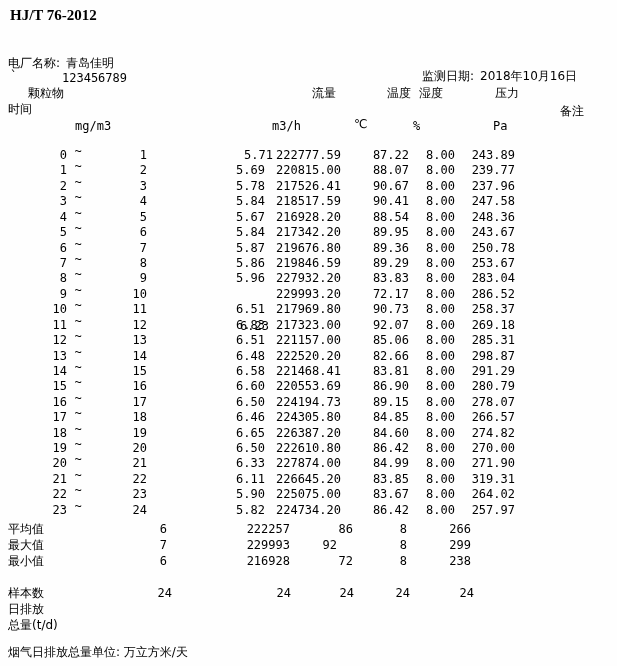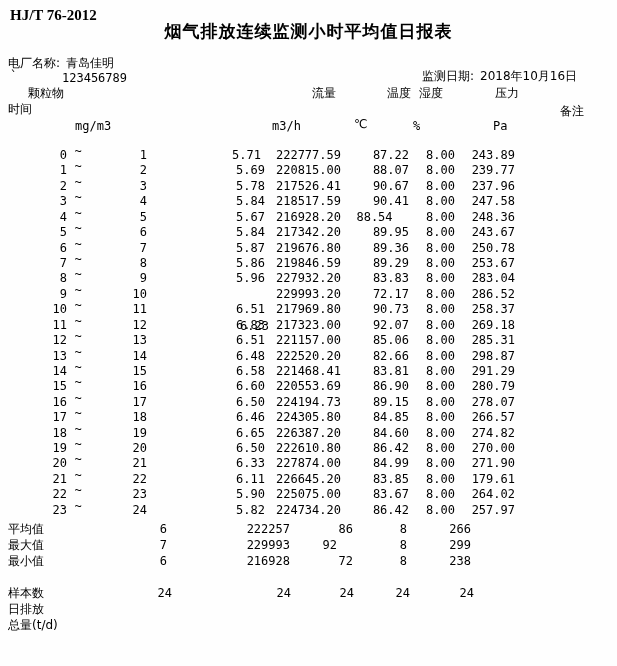--- a/index.html
+++ b/index.html
@@ -24,21 +24,20 @@
     font-family:"DejaVu Sans","Liberation Sans",sans-serif; line-height:14px;
   }
 </style>
 </head>
 <body>
 
 <div class="page">
 
   <div class="abs bold serif" style="left:10px; top:8px; font-size:15px;">HJ/T 76-2012</div>
 
-  <div class="abs bold title">烟气排放连续监测小时平均值日报表</div>
 
   <span class="abs" style="left:8px; top:56px;">电厂名称:</span>
   <span class="abs" style="left:66px; top:56px;">青岛佳明</span>
 
   <span class="abs mono" style="left:10px; top:69px;">`</span>
   <span class="abs mono" style="left:62px; top:71px;text-align:right;">123456789</span>
 
   <span class="abs" style="left:422px; top:69px;text-align:center;">监测日期:</span>
   <span class="abs" style="left:480px; top:69px;">2018年10月16日</span>
 
@@ -54,21 +53,21 @@
   <span class="abs mono" style="left:272px; top:119px;">m3/h</span>
   <span class="abs" style="left:354px; top:117px;">℃</span>
   <span class="abs mono" style="left:413px; top:119px;">%</span>
   <span class="abs mono" style="left:493px; top:119px;">Pa</span>
 
   <div id="data-rows">
       <div class="data-row" style="top: 148px;">
         <span class="cell" style="left: 0px; width: 67px;">0</span>
         <span class="cell sep" style="left: 71px; width: 14px;">~</span>
         <span class="cell" style="left: 80px; width: 67px;">1</span>
-        <span class="cell" style="left: 176px; width: 85px; text-align: right;">5.71</span>
+        <span class="cell" style="left: 188px; width: 85px; text-align: right;">5.71</span>
         <span class="cell" style="left: 240px; width: 101px;">222777.59</span>
         <span class="cell" style="left: 340px; width: 69px;">87.22</span>
         <span class="cell" style="left: 400px; width: 55px;">8.00</span>
         <span class="cell" style="left: 440px; width: 75px;">243.89</span>
       </div>
       <div class="data-row" style="top: 163.4px;">
         <span class="cell" style="left: 0px; width: 67px;">1</span>
         <span class="cell sep" style="left: 71px; width: 14px;">~</span>
         <span class="cell" style="left: 80px; width: 67px;">2</span>
         <span class="cell" style="left: 180px; width: 85px;">5.69</span>
@@ -96,21 +95,21 @@
         <span class="cell" style="left: 340px; width: 69px;">90.41</span>
         <span class="cell" style="left: 400px; width: 55px;">8.00</span>
         <span class="cell" style="left: 440px; width: 75px;">247.58</span>
       </div>
       <div class="data-row" style="top: 209.7px;">
         <span class="cell" style="left: 0px; width: 67px;">4</span>
         <span class="cell sep" style="left: 71px; width: 14px;">~</span>
         <span class="cell" style="left: 80px; width: 67px;">5</span>
         <span class="cell" style="left: 180px; width: 85px;">5.67</span>
         <span class="cell" style="left: 240px; width: 101px;">216928.20</span>
-        <span class="cell" style="left: 340px; width: 69px; text-align: center;">88.54</span>
+        <span class="cell" style="left: 340px; width: 69px;">88.54</span>
         <span class="cell" style="left: 400px; width: 55px;">8.00</span>
         <span class="cell" style="left: 440px; width: 75px;">248.36</span>
       </div>
       <div class="data-row" style="top: 225.1px;">
         <span class="cell" style="left: 0px; width: 67px;">5</span>
         <span class="cell sep" style="left: 71px; width: 14px;">~</span>
         <span class="cell" style="left: 80px; width: 67px;">6</span>
         <span class="cell" style="left: 180px; width: 85px;">5.84</span>
         <span class="cell" style="left: 240px; width: 101px;">217342.20</span>
         <span class="cell" style="left: 340px; width: 69px;">89.95</span>
@@ -268,21 +267,21 @@
         <span class="cell" style="left: 440px; width: 75px;">271.90</span>
       </div>
       <div class="data-row" style="top: 471.8px;">
         <span class="cell" style="left: 0px; width: 67px;">21</span>
         <span class="cell sep" style="left: 71px; width: 14px;">~</span>
         <span class="cell" style="left: 80px; width: 67px;">22</span>
         <span class="cell" style="left: 180px; width: 85px;">6.11</span>
         <span class="cell" style="left: 240px; width: 101px;">226645.20</span>
         <span class="cell" style="left: 340px; width: 69px;">83.85</span>
         <span class="cell" style="left: 400px; width: 55px;">8.00</span>
-        <span class="cell" style="left: 440px; width: 75px;">179.61</span>
+        <span class="cell" style="left: 440px; width: 75px;">319.31</span>
       </div>
       <div class="data-row" style="top: 487.2px;">
         <span class="cell" style="left: 0px; width: 67px;">22</span>
         <span class="cell sep" style="left: 71px; width: 14px;">~</span>
         <span class="cell" style="left: 80px; width: 67px;">23</span>
         <span class="cell" style="left: 180px; width: 85px;">5.90</span>
         <span class="cell" style="left: 240px; width: 101px;">225075.00</span>
         <span class="cell" style="left: 340px; width: 69px;">83.67</span>
         <span class="cell" style="left: 400px; width: 55px;">8.00</span>
         <span class="cell" style="left: 440px; width: 75px;">264.02</span>
@@ -333,13 +332,14 @@
         <span class="cell" style="left: 201px; width: 90px;">24</span>
         <span class="cell" style="left: 301px; width: 53px;">24</span>
         <span class="cell" style="left: 355px; width: 55px;">24</span>
         <span class="cell" style="left: 423px; width: 51px;">24</span>
       </div>
     </div>
 
   <span class="abs" style="left:8px; top:602px;">日排放</span>
   <span class="abs" style="left:8px; top:618px;">总量(t/d)</span>
 
+  <span class="abs" style="left:8px; top:645px;">烟气日排放总量单位: 万立方米/天</span>
 </div>
 
 </body></html>

